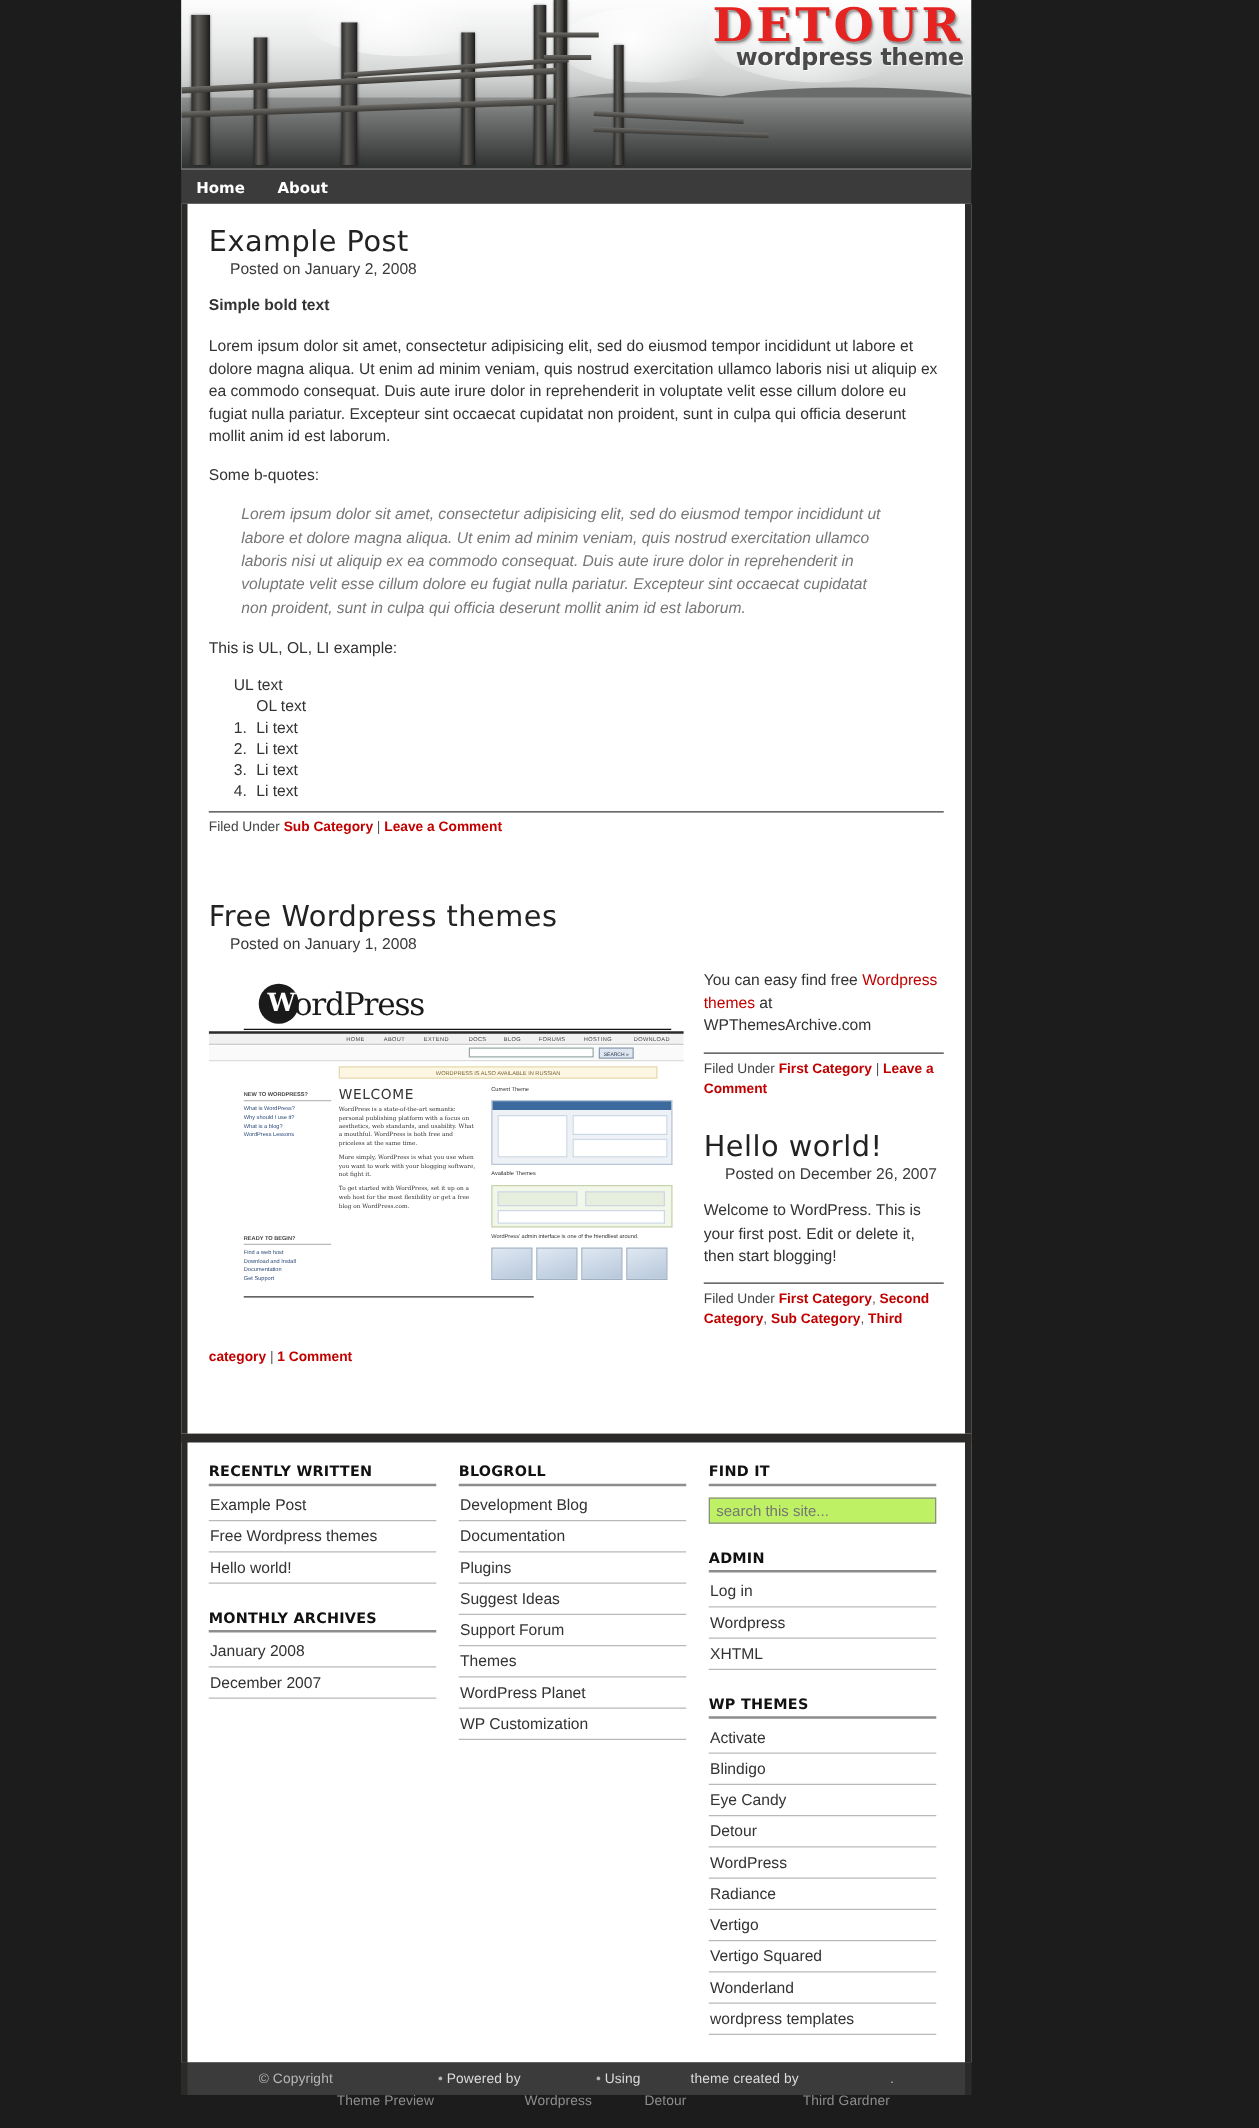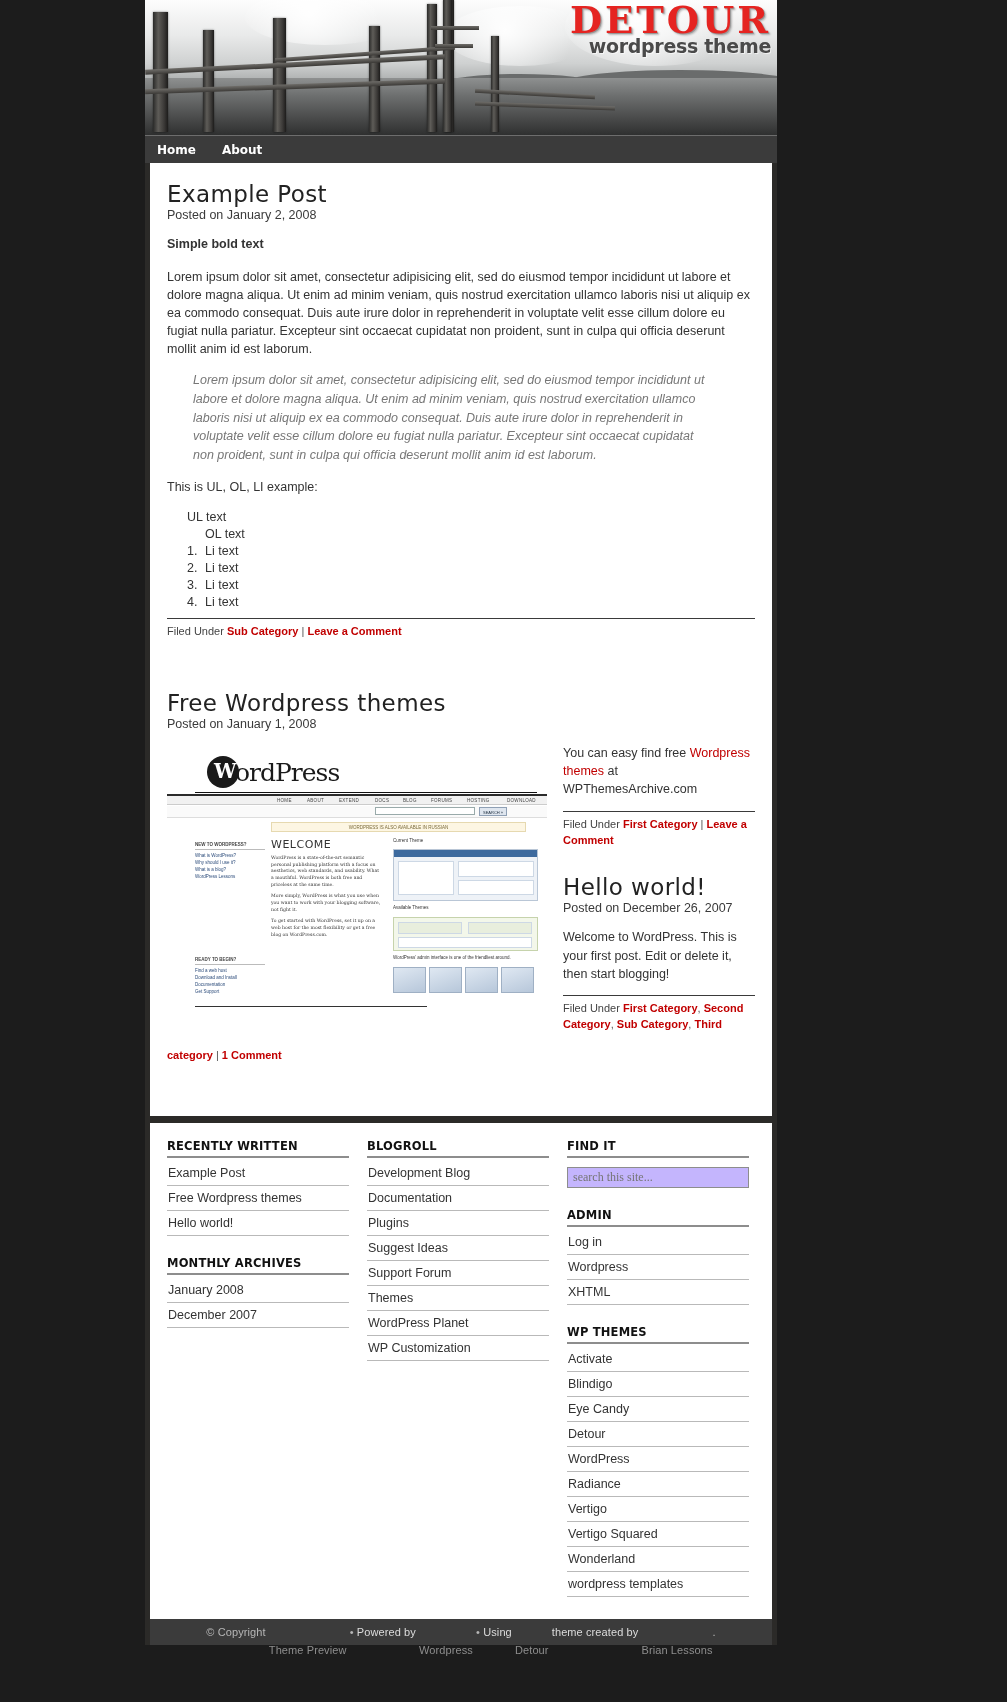--- a/index.html
+++ b/index.html
@@ -85,21 +85,21 @@
     width:632px; background:#ffffff;
     border-left:5px solid #2b2a28;
     border-right:5px solid #2b2a28;
     padding:18px 17px 10px 17px;
   }
   h2.entry-title {
     font-family:"DejaVu Sans", sans-serif;
     font-weight:normal; font-size:23px; letter-spacing:.4px;
     margin:0 0 1px 0; color:#222;
   }
-  .entry-date { font-size:12.5px; color:#3a3a3a; margin:0 0 13px 0; }
+  .entry-date { font-size:12.5px; color:#3a3a3a; margin:0 0 13px 17px; }
   .entry p { margin:0 0 13px 0; line-height:1.44; font-size:12.5px; color:#333; }
   .entry p.bold-lead { font-weight:bold; font-size:12.5px; margin-bottom:15px; }
   blockquote {
     margin:0 0 13px 26px; padding:0;
     font-style:italic; color:#777; font-size:12.5px; line-height:1.5;
     width:88%;
   }
   ul.plain { margin:0 0 0 0; padding:0 0 0 20px; list-style:none; font-size:12.5px; line-height:1.36; }
   ul.plain ul { list-style:none; padding-left:18px; margin:0; }
   ol.nums { margin:0; padding-left:34px; font-size:12.5px; line-height:1.36; }
@@ -203,23 +203,23 @@
     border-bottom:2px solid #8d8d8d;
   }
   .fcol h3.spaced { margin-top:20px; }
   .fcol ul { list-style:none; margin:0; padding:0; }
   .fcol li { border-bottom:1px solid #b9b9b9; }
   .fcol li a {
     display:block; padding:5px 1px 5px 1px;
     color:#333; text-decoration:none; font-size:12.5px;
   }
   .searchbox {
-    width:100%; height:21px; background:#c4b5fd;
+    width:100%; height:21px; background:#bef264;
     border:1px solid #8d8d8d; color:#555; font-size:12px;
-    padding:2px 5px; margin-top:6px; font-family:Liberation Serif, serif;
+    padding:2px 5px; margin-top:6px; font-family:Liberation Sans, sans-serif;
   }
 
   
   #copyright {
     width:632px; background:#3b3b3b;
     border-left:5px solid #2b2a28; border-right:5px solid #2b2a28;
     height:26px; display:flex; align-items:center; justify-content:center;
     color:#b6b6b6; font-size:11px; letter-spacing:.1px;
   }
   #copyright a { color:#8e8e8e; text-decoration:none;margin-top:36px; }
@@ -269,20 +269,21 @@
     </div>
 
     <div id="content">
 
       <div class="post-block">
         <h2 class="entry-title">Example Post</h2>
         <div class="entry-date">Posted on January 2, 2008</div>
         <div class="entry">
           <p class="bold-lead">Simple bold text</p>
           <p>Lorem ipsum dolor sit amet, consectetur adipisicing elit, sed do eiusmod tempor incididunt ut labore et dolore magna aliqua. Ut enim ad minim veniam, quis nostrud exercitation ullamco laboris nisi ut aliquip ex ea commodo consequat. Duis aute irure dolor in reprehenderit in voluptate velit esse cillum dolore eu fugiat nulla pariatur. Excepteur sint occaecat cupidatat non proident, sunt in culpa qui officia deserunt mollit anim id est laborum.</p>
+          <p>Some b-quotes:</p>
           <blockquote>Lorem ipsum dolor sit amet, consectetur adipisicing elit, sed do eiusmod tempor incididunt ut labore et dolore magna aliqua. Ut enim ad minim veniam, quis nostrud exercitation ullamco laboris nisi ut aliquip ex ea commodo consequat. Duis aute irure dolor in reprehenderit in voluptate velit esse cillum dolore eu fugiat nulla pariatur. Excepteur sint occaecat cupidatat non proident, sunt in culpa qui officia deserunt mollit anim id est laborum.</blockquote>
           <p>This is UL, OL, LI example:</p>
           <ul class="plain">
             <li>UL text</li>
             <ul>
               <li>OL text</li>
             </ul>
           </ul>
           <ol class="nums">
             <li>Li text</li>
@@ -502,17 +503,17 @@
               <a href="#">Wonderland</a>
             </li>
           <li>
               <a href="#">wordpress templates</a>
             </li>
         </ul>
       </div>
     </div>
 
     <div id="copyright">
-      <span>©</span>&nbsp;<span>Copyright</span>&nbsp;<a href="#">Theme Preview</a>&nbsp;<span>•</span>&nbsp;<span class="hi">Powered by</span>&nbsp;<a href="#">Wordpress</a>&nbsp;<span>•</span>&nbsp;<span class="hi">Using</span>&nbsp;<a href="#">Detour</a>&nbsp;<span class="hi">theme created by</span>&nbsp;<a href="#">Brian Lessons</a><span>.</span>
+      <span>©</span>&nbsp;<span>Copyright</span>&nbsp;<a href="#">Theme Preview</a>&nbsp;<span>•</span>&nbsp;<span class="hi">Powered by</span>&nbsp;<a href="#">Wordpress</a>&nbsp;<span>•</span>&nbsp;<span class="hi">Using</span>&nbsp;<a href="#">Detour</a>&nbsp;<span class="hi">theme created by</span>&nbsp;<a href="#">Third Gardner</a><span>.</span>
     </div>
 
   </div>
 </div>
 
 </body></html>

